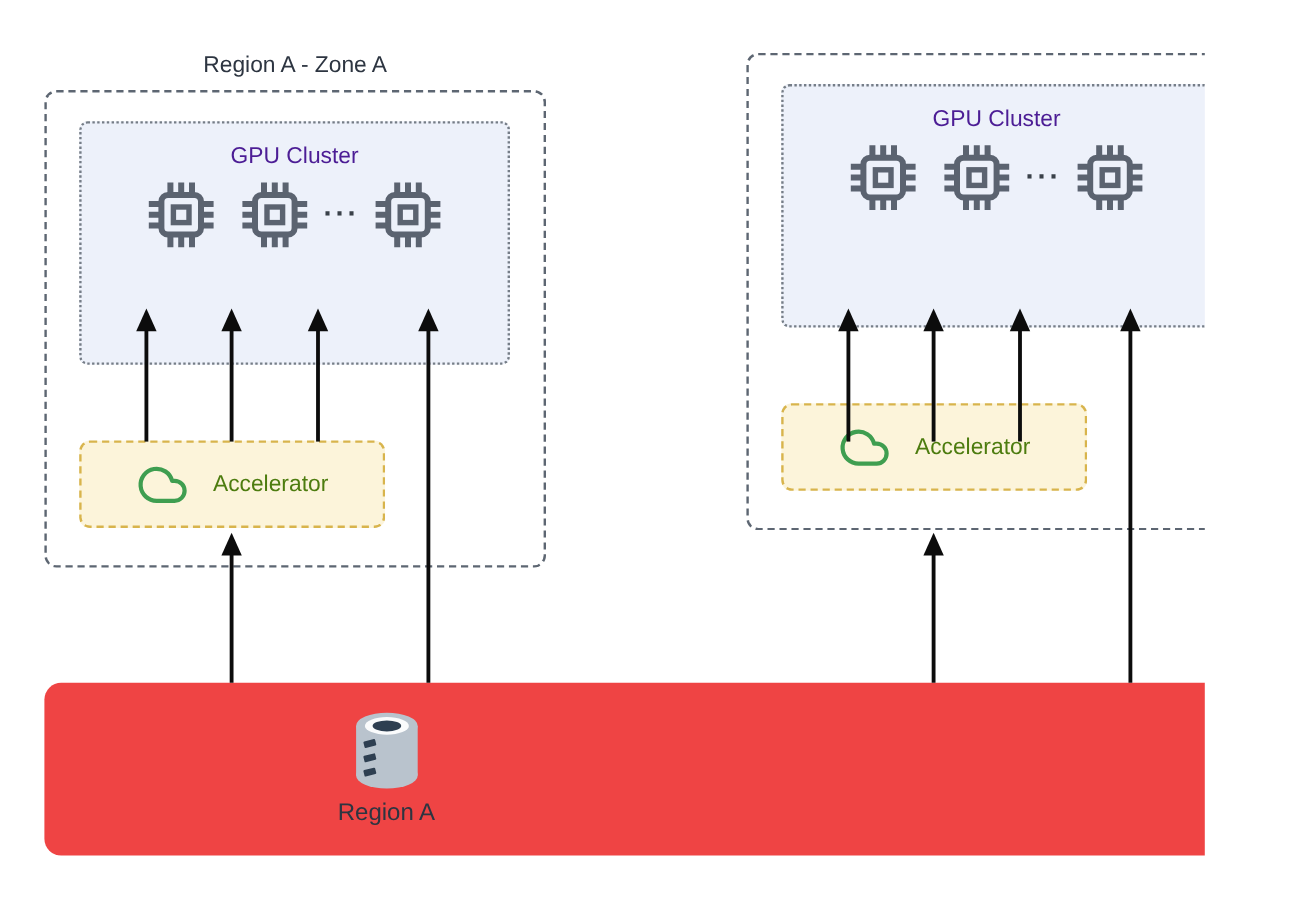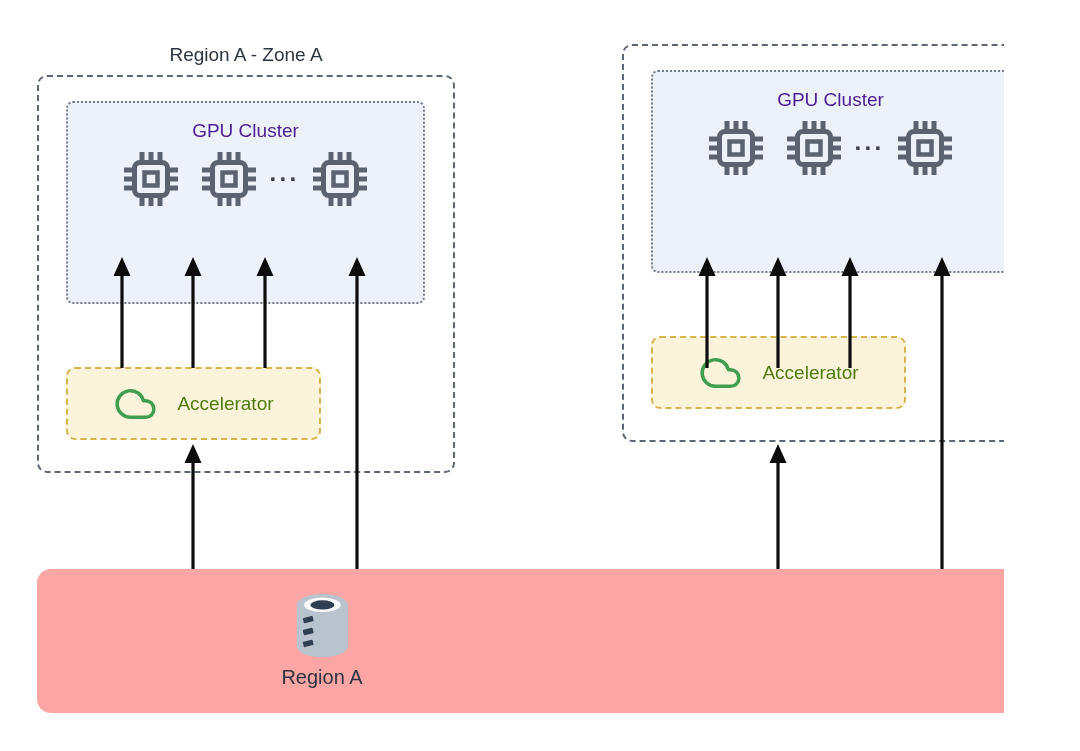--- a/index.html
+++ b/index.html
@@ -93,21 +93,21 @@
   }
   .accelerator-label { font-size: 19px; color: #4d7c0f; }
   .cloud-icon { width: 45px; height: 40px; flex: 0 0 auto; }
 
   .storage-bar {
     position: absolute;
     left: 37px;
     top: 569px;
     width: 1003px;
     height: 144px;
-    background: #fca5a5;
+    background: #ef4444;
     border-radius: 14px;
   }
   .db-group {
     position: absolute;
     left: 285px;
     top: 24px;
     transform: translateX(-50%);
     display: flex;
     flex-direction: column;
     align-items: center;

